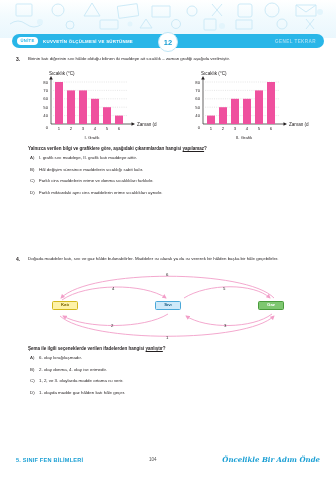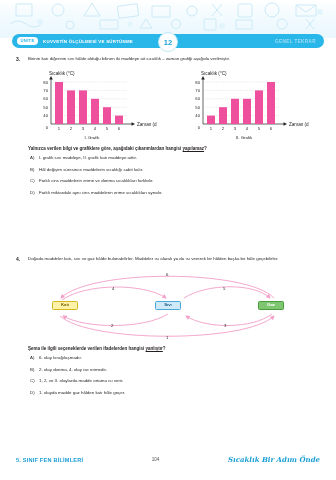--- a/index.html
+++ b/index.html
@@ -413,14 +413,14 @@
     <div class="opt">
       <span class="opt-key">D)</span>
       <span class="opt-txt">1. olayda madde gaz hâlden katı hâle geçer.</span>
     </div>
   </div>
 </div>
 
 <div class="footer">
   <span class="footer-left">5. SINIF FEN BİLİMLERİ</span>
   <span class="footer-page">104</span>
-  <span class="footer-right">Sıcaklık Bir Adım Önde</span>
+  <span class="footer-right">Öncelikle Bir Adım Önde</span>
 </div>
 
 </body></html>

